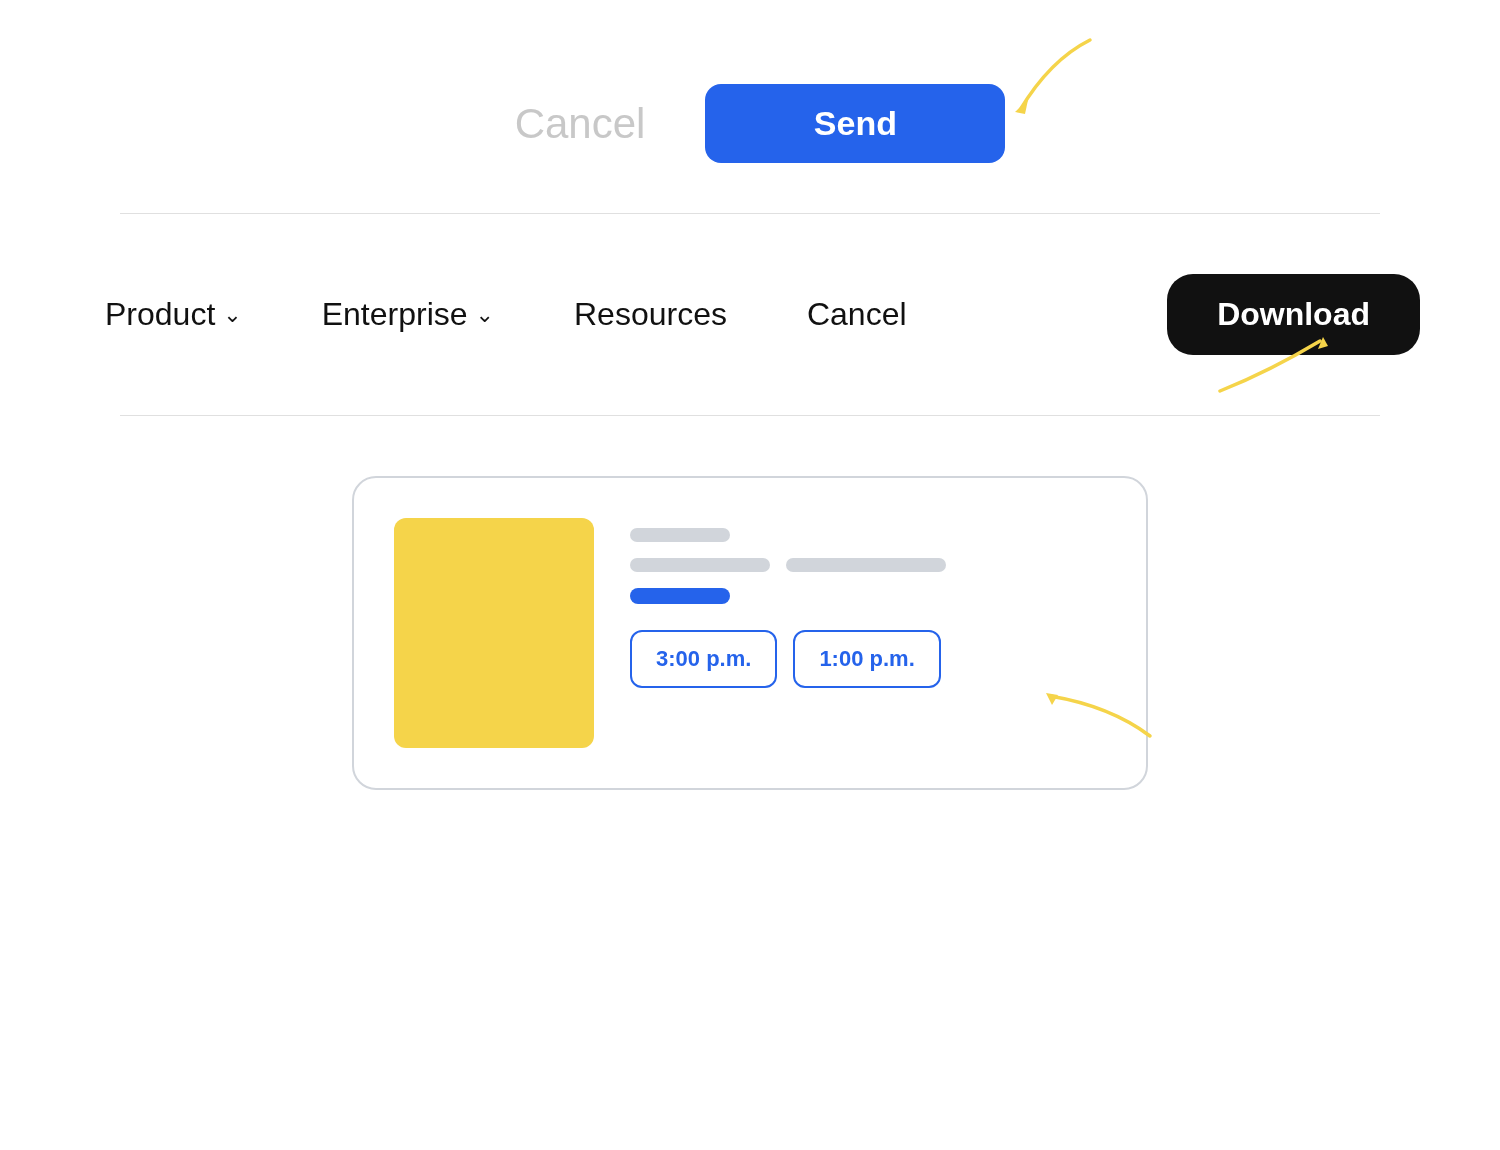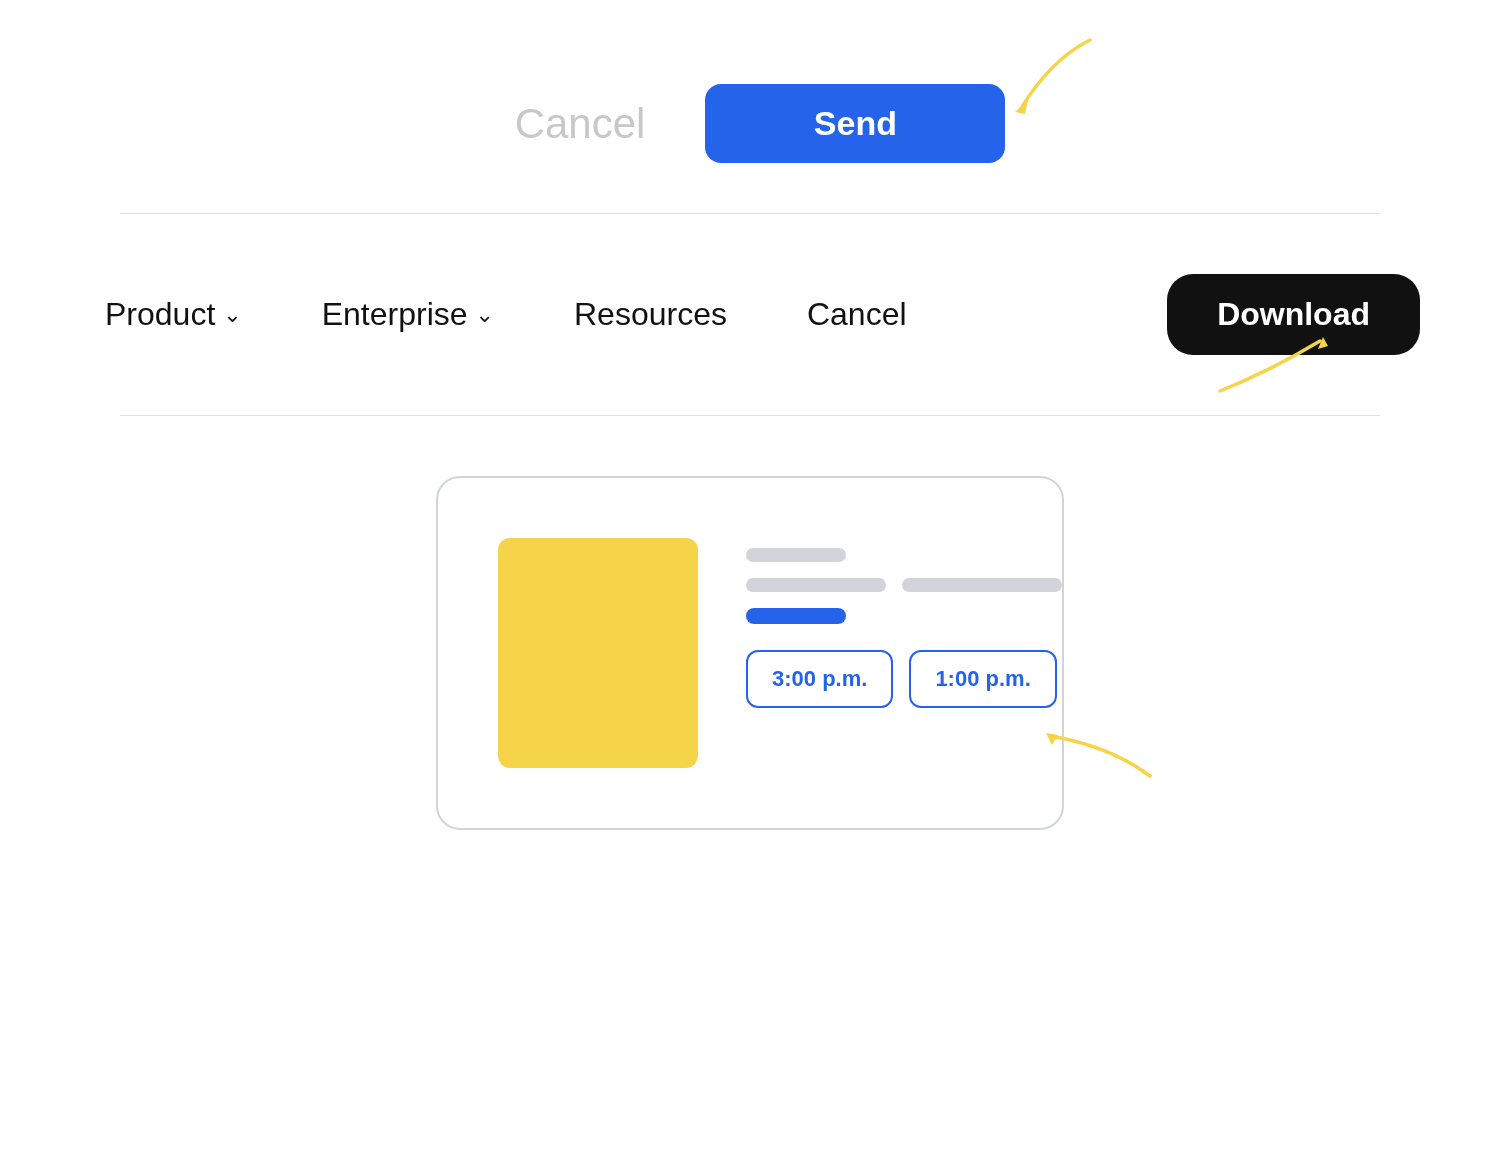--- a/index.html
+++ b/index.html
@@ -110,24 +110,24 @@
     .section-card {
       display: flex;
       justify-content: center;
       padding: 60px 0 60px 0;
       position: relative;
     }
 
     .card {
       border: 2px solid #d1d5db;
       border-radius: 24px;
-      padding: 60px;
-      width: 628px;
-      display: flex;
-      gap: 48px;
+      padding: 40px;
+      width: 796px;
+      display: flex;
+      gap: 36px;
       background: #ffffff;
       position: relative;
     }
 
     .card-image {
       width: 200px;
       height: 230px;
       background: #f5d44a;
       border-radius: 12px;
       flex-shrink: 0;

